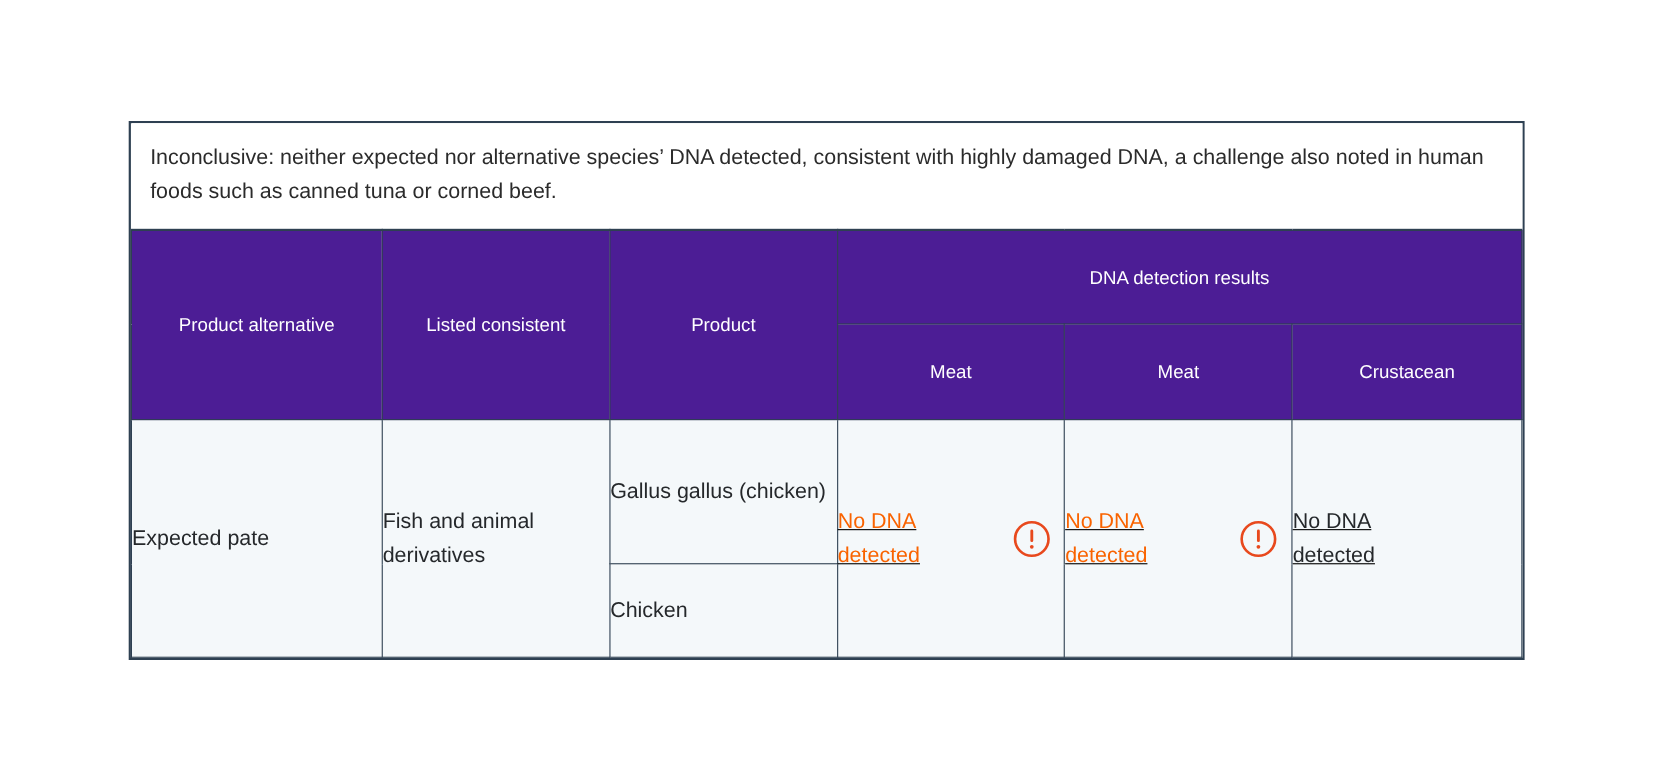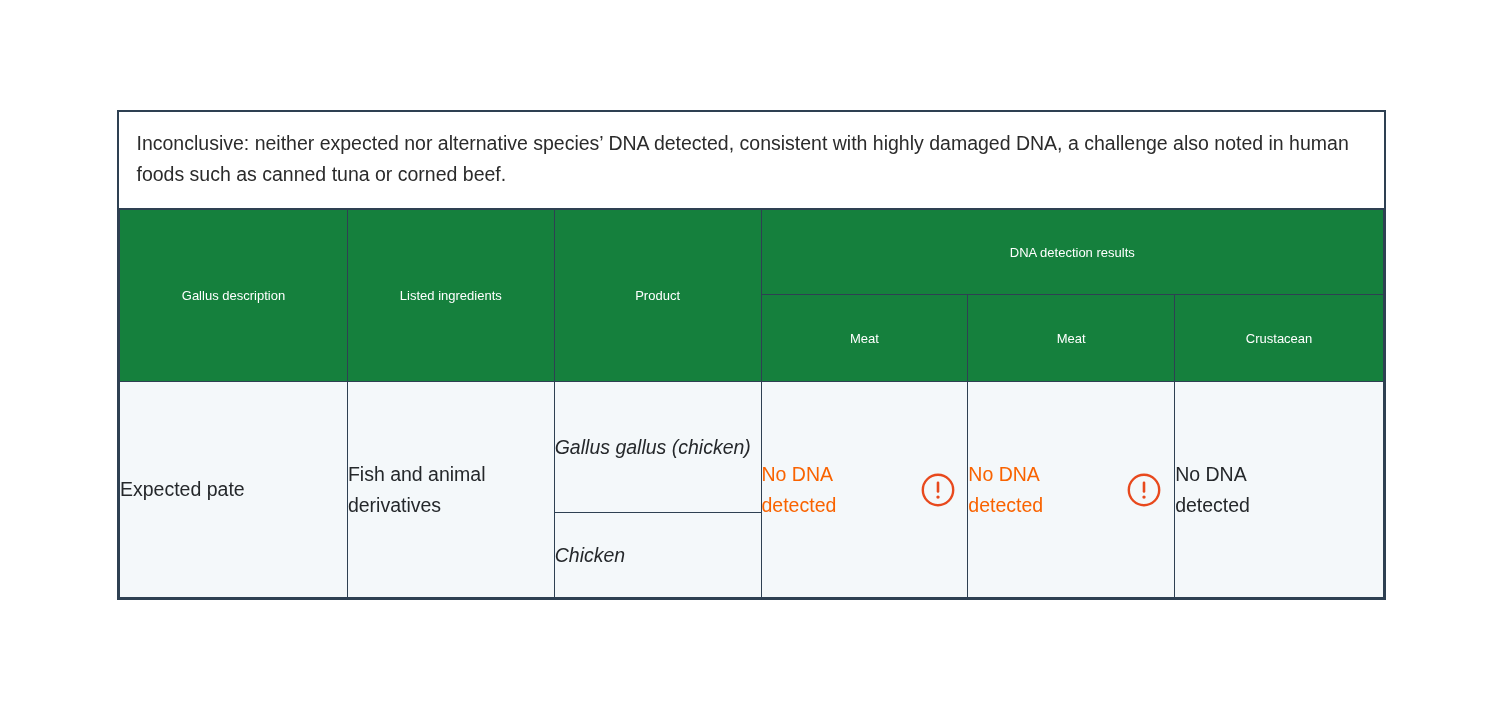--- a/index.html
+++ b/index.html
@@ -56,24 +56,24 @@
   }
   .caption-text {
     font-size: 19.5px;
     line-height: 31px;
     color: #2b2b2b;
     text-align: left;
   }
 
   
   .hdr {
-    background: #15803d;
+    background: #4c1d95;
     color: #ffffff;
     text-align: center;
-    font-size: 13px;
+    font-size: 17px;
     line-height: 27px;
     padding: 8px 6px;
   }
   .hdr-group {
     height: 84px;
   }
   .hdr-sub {
     height: 86px;
   }
   .hdr-tall {
@@ -85,34 +85,34 @@
     background: #f4f8fa;
     color: #25282b;
     font-size: 19.5px;
     line-height: 31px;
     padding: 10px 18px;
     vertical-align: middle;
     text-align: left;
   }
   .cell-expected {
     padding: 10px 16px;
-    font-style: italic;
   }
   .row-expected-top { height: 130px; vertical-align: middle; }
   .row-expected-bot { height: 84px; vertical-align: middle; }
 
   .result-cell {
     background: #f4f8fa;
     padding: 10px 18px;
     vertical-align: middle;
   }
   .result-inner {
     display: flex;
     align-items: center;
     gap: 18px;
+    text-decoration: underline;
   }
   .result-text {
     font-size: 19.5px;
     line-height: 31px;
     max-width: 140px;
   }
   .result-text.alert {
     color: #f96300;
   }
   .result-text.plain {
@@ -143,22 +143,22 @@
       </colgroup>
 
       <tbody>
           <tr>
         <td class="caption-cell" colspan="6">
           <div class="caption-text">Inconclusive: neither expected nor alternative species’ DNA detected, consistent with highly damaged DNA, a challenge also noted in human foods such as canned tuna or corned beef.</div>
         </td>
       </tr>
 
       <tr>
-        <th class="hdr hdr-tall" rowspan="2">Gallus description</th>
-        <th class="hdr hdr-tall" rowspan="2">Listed ingredients</th>
+        <th class="hdr hdr-tall" rowspan="2">Product alternative</th>
+        <th class="hdr hdr-tall" rowspan="2">Listed consistent</th>
         <th class="hdr hdr-tall" rowspan="2">Product</th>
         <th class="hdr hdr-group" colspan="3">DNA detection results</th>
       </tr>
 
       <tr>
         <th class="hdr hdr-sub">Meat</th>
         <th class="hdr hdr-sub">Meat</th>
         <th class="hdr hdr-sub">Crustacean</th>
       </tr>
 

